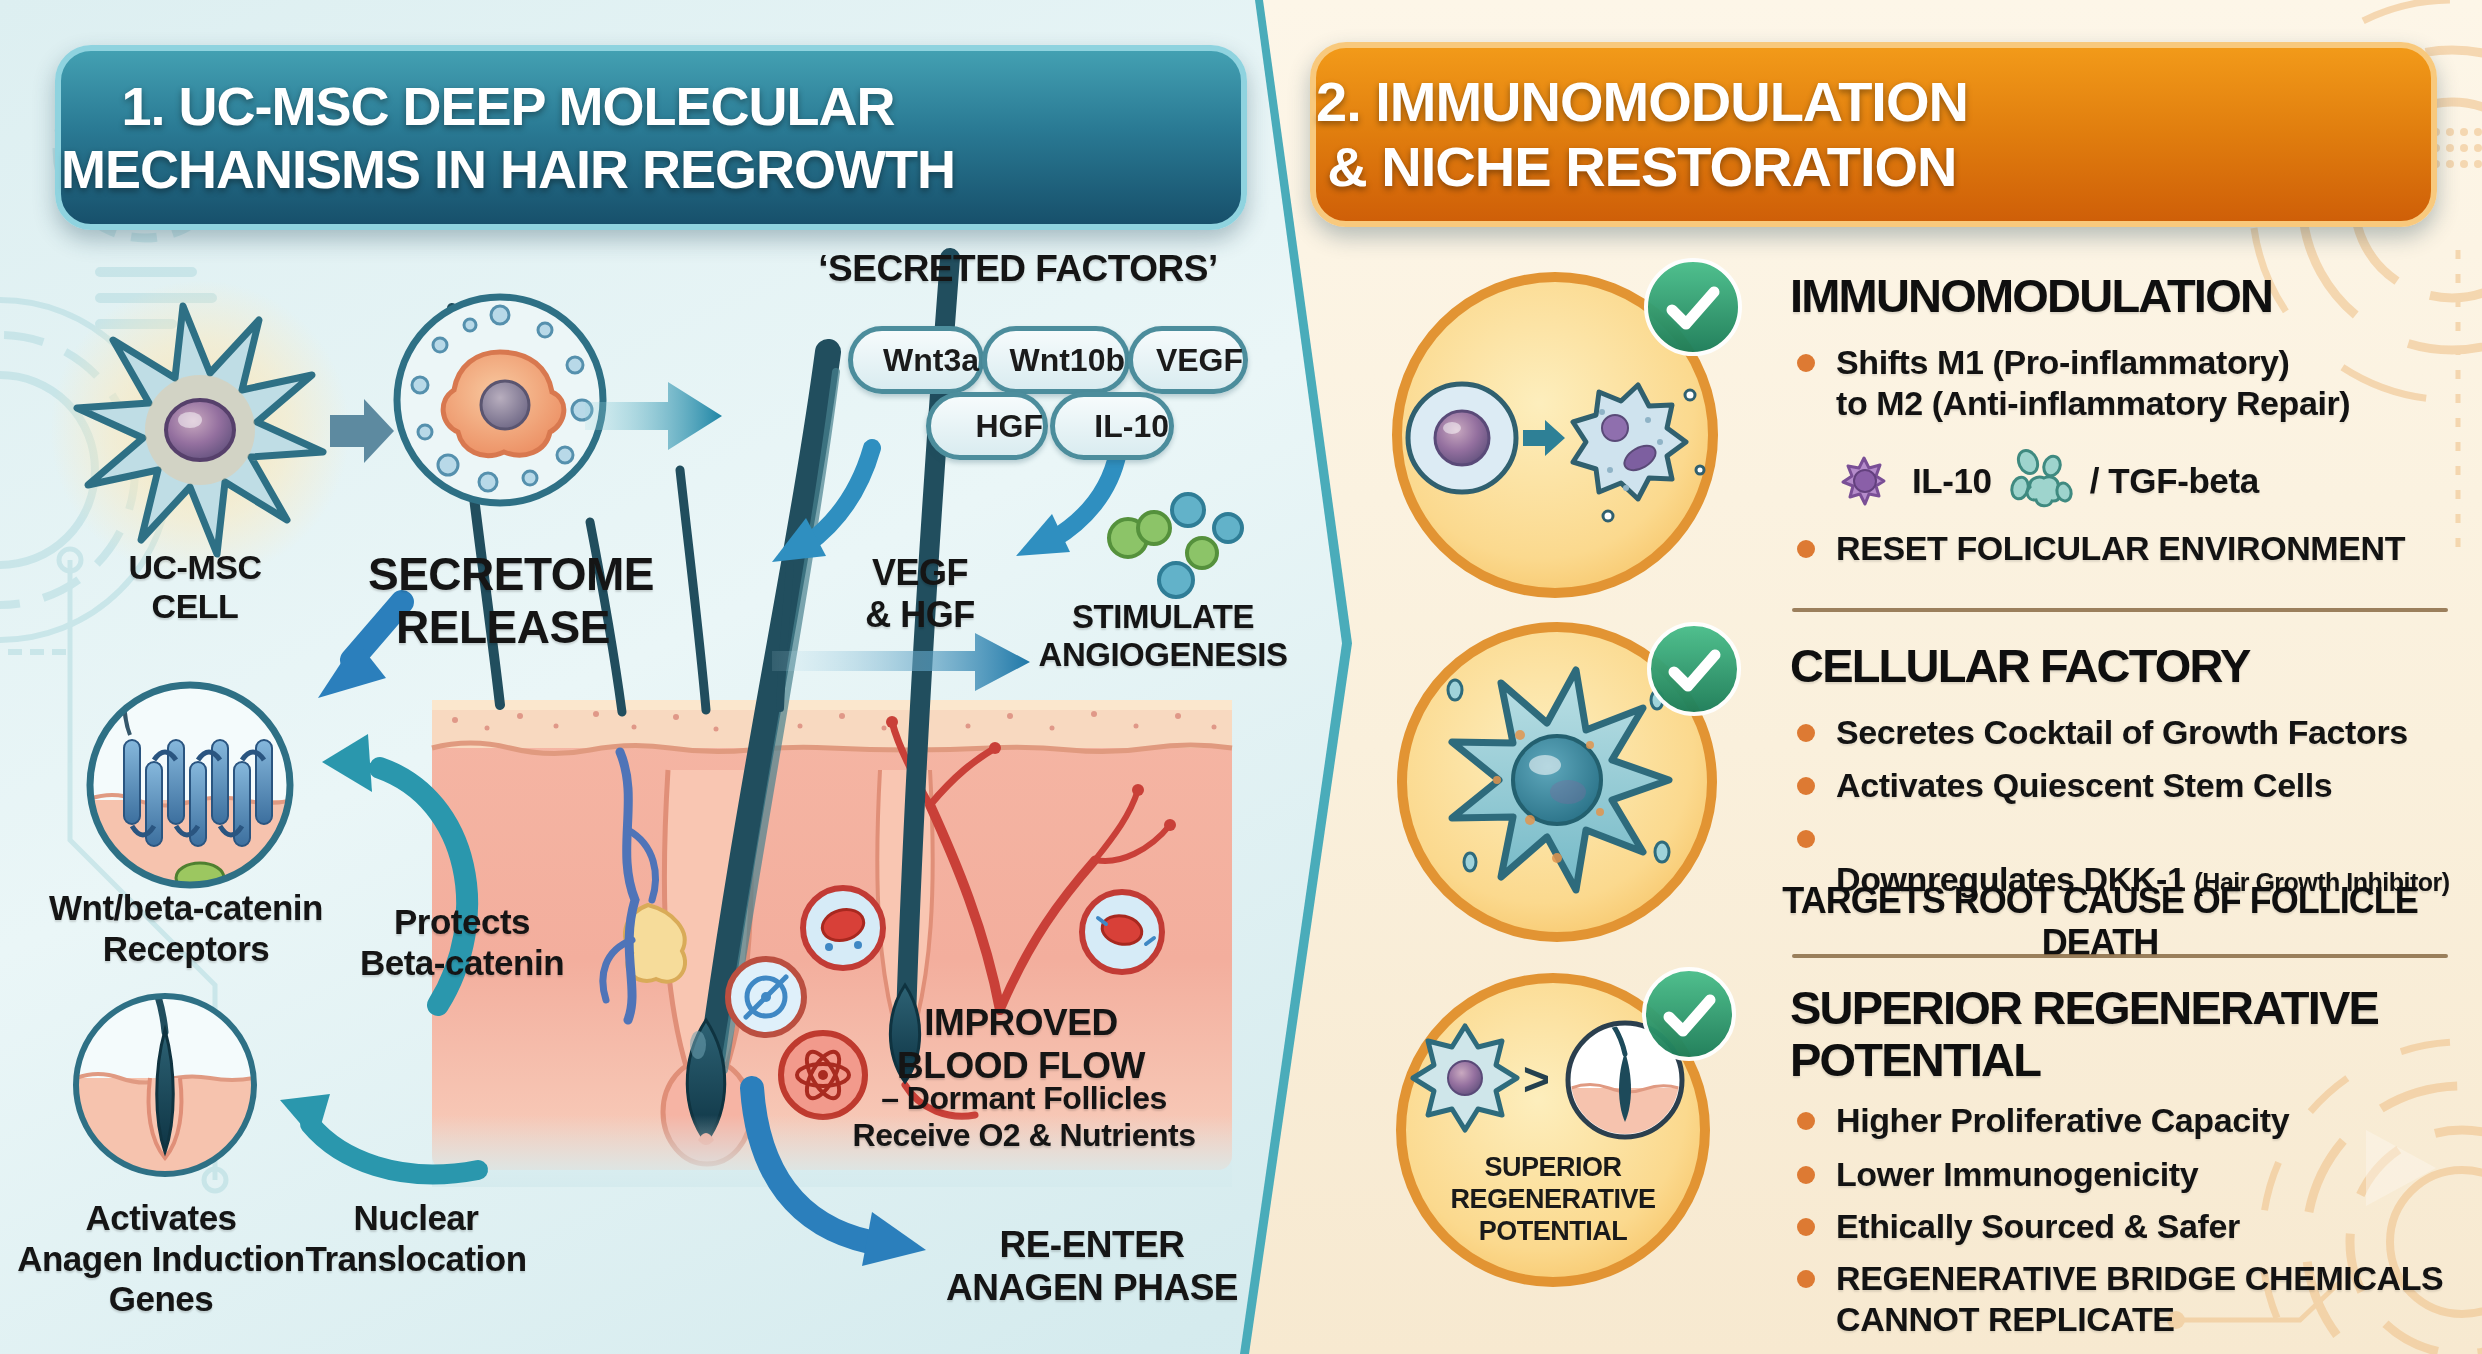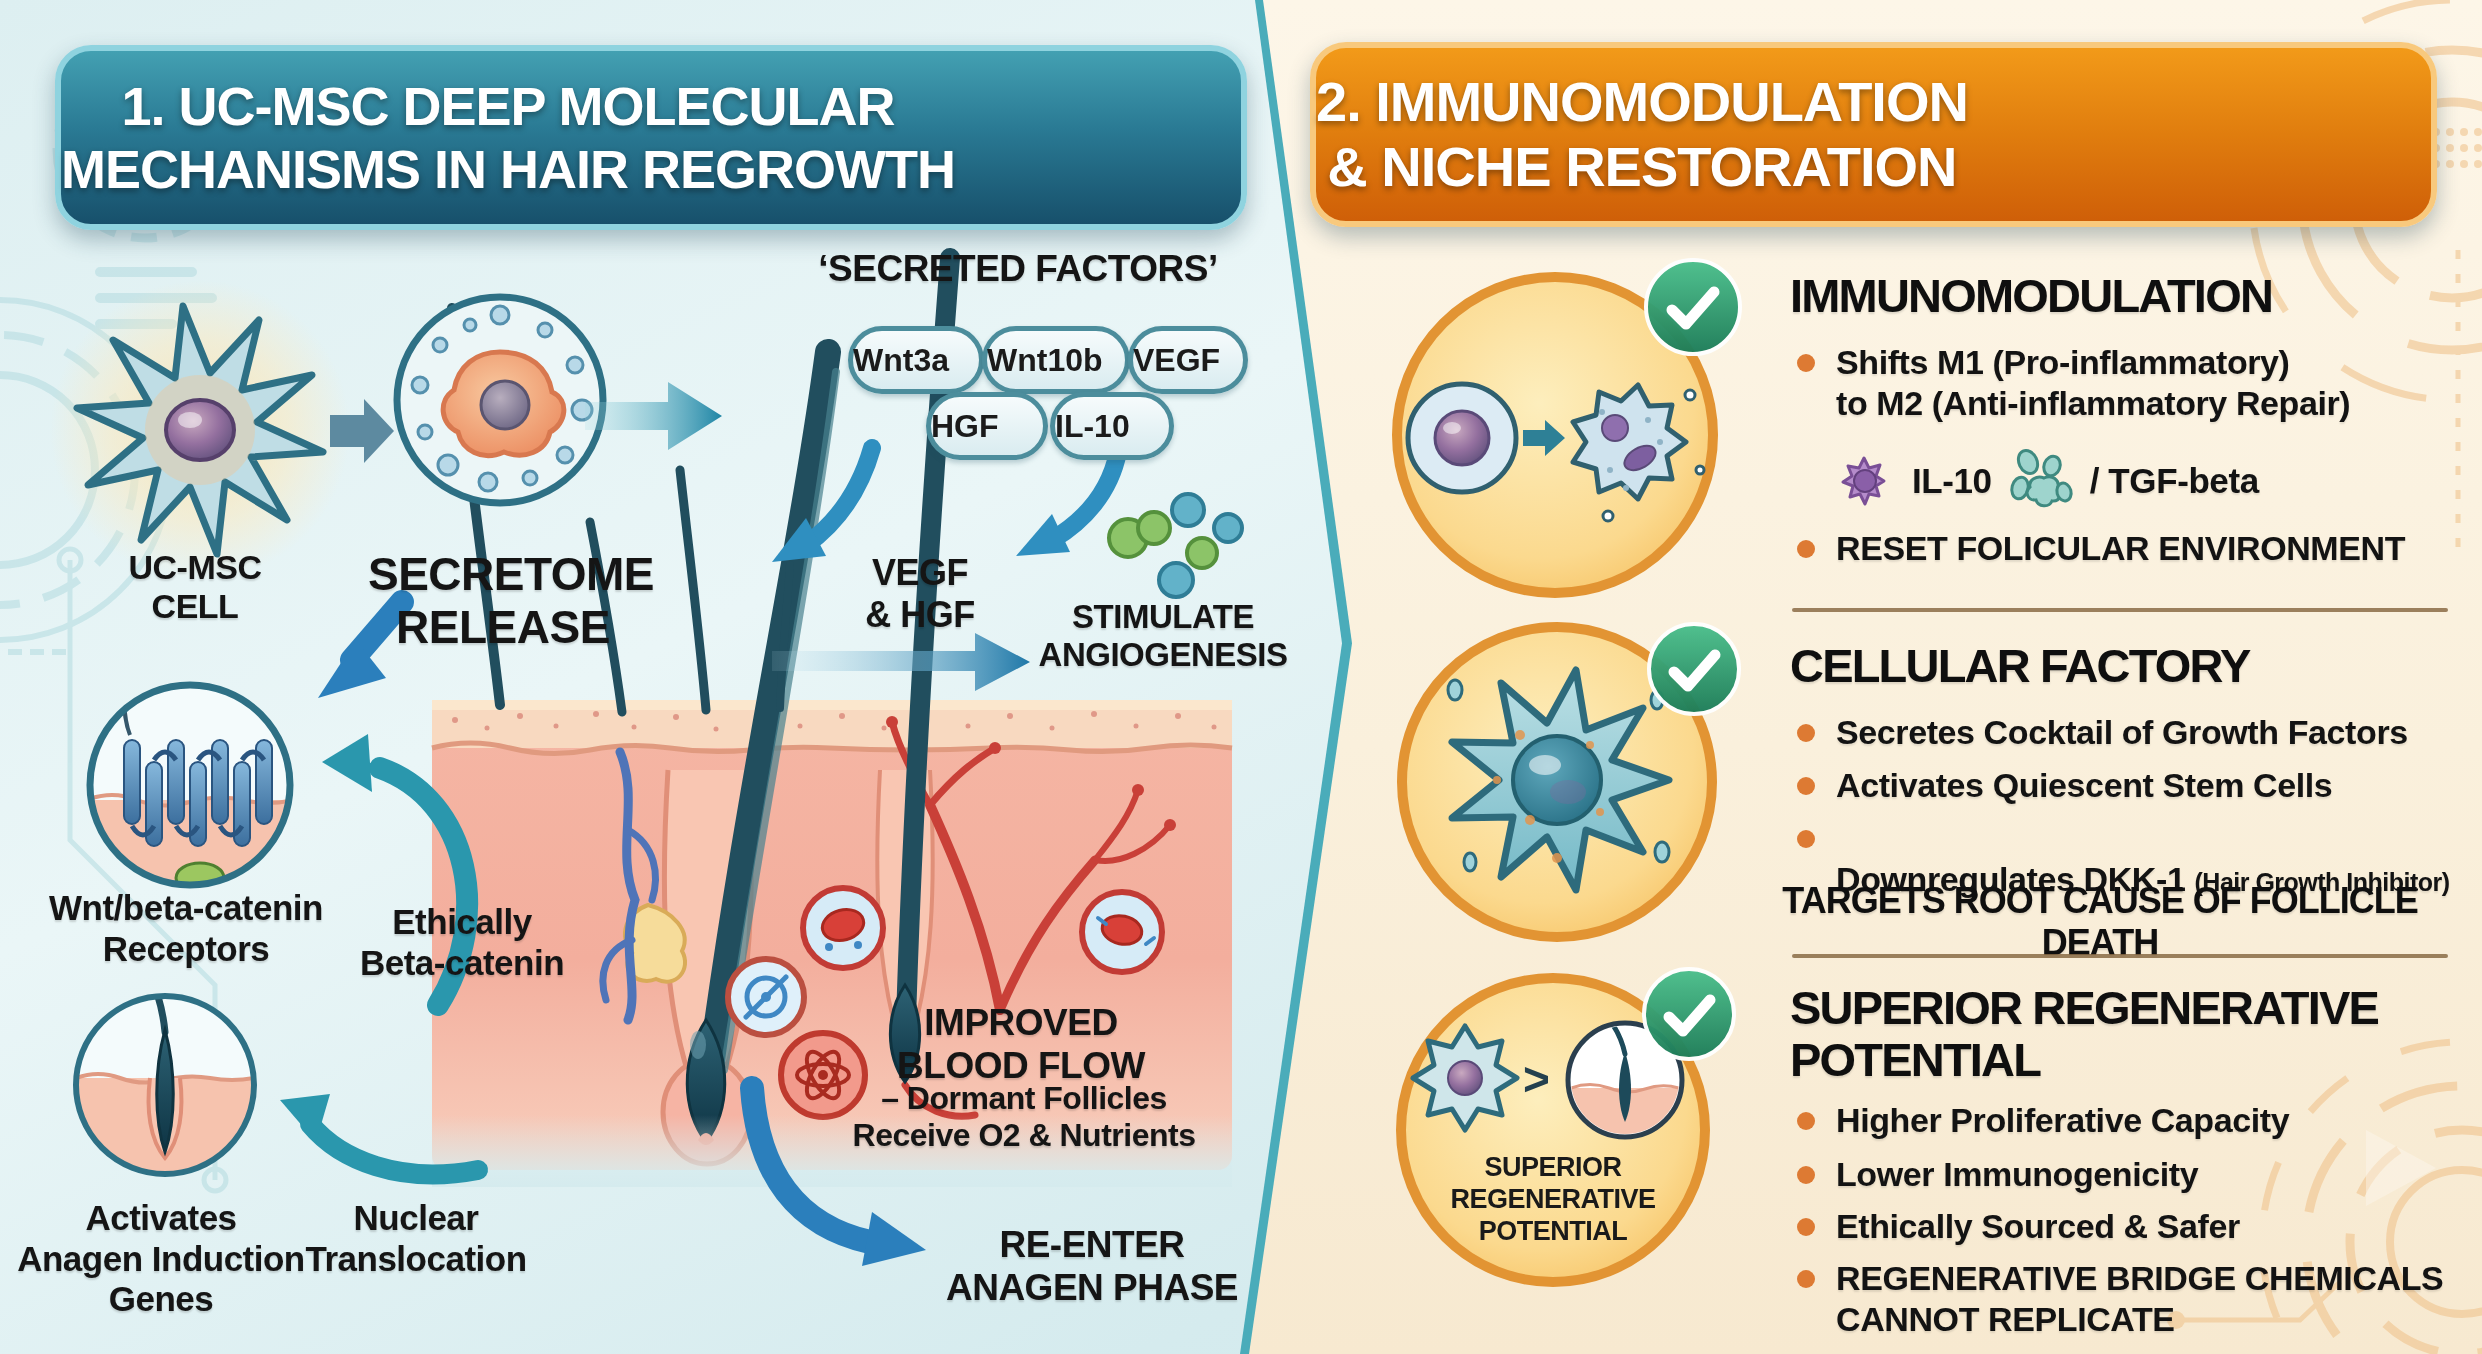--- a/index.html
+++ b/index.html
@@ -18,21 +18,21 @@
   .title-box{position:absolute;border-radius:36px;display:flex;align-items:center;justify-content:flex-start;
     text-align:center;color:#ffffff;font-weight:800;letter-spacing:-1px;
     box-shadow:0 10px 22px rgba(20,60,80,.30);}
   .title-box span{display:block;white-space:pre-line;line-height:1.16;text-shadow:0 3px 6px rgba(0,0,0,.38);}
   .tb-left{left:55px;top:45px;width:1180px;height:173px;font-size:54px;
     background:linear-gradient(180deg,#43a0b2 0%,#2a7a94 45%,#17506b 100%);border:6px solid #8fd3df;}
   .tb-right{left:1310px;top:42px;width:1115px;height:173px;font-size:56px;
     background:linear-gradient(180deg,#f29a19 0%,#e07d0e 50%,#cf5f08 100%);border:6px solid #f8c97d;}
   .label{position:absolute;font-weight:700;color:#151515;text-align:center;white-space:pre-line;
     line-height:1.16;letter-spacing:-.5px;text-shadow:0 2px 2px rgba(0,0,0,.15);}
-  .pill{position:absolute;display:flex;align-items:center;justify-content:flex-start;
+  .pill{position:absolute;display:flex;align-items:center;justify-content:flex-end;
     background:linear-gradient(180deg,#f6fbfc 0%,#d9ecf0 100%);
     border:5px solid #4c8d9c;border-radius:34px;font-weight:700;font-size:32px;color:#1b1b1b;
     box-shadow:0 3px 5px rgba(30,80,95,.25);}
   .sec-heading{position:absolute;font-weight:800;font-size:47px;letter-spacing:-1.8px;color:#0f0f0f;
     white-space:pre-line;line-height:1.1;text-shadow:0 2px 2px rgba(0,0,0,.12);}
   .bullet{position:absolute;padding-left:42px;font-weight:700;font-size:34px;color:#131313;
     line-height:1.22;white-space:pre-line;letter-spacing:-.4px;text-shadow:0 2px 2px rgba(0,0,0,.10);}
   .bullet::before{content:"";position:absolute;left:3px;top:12px;width:18px;height:18px;border-radius:50%;
     background:#dd7a33;}
   .small-note{font-size:25px;letter-spacing:-.5px;}
@@ -482,21 +482,21 @@
   <div class="pill" style="left:1050px;top:392px;width:114px;height:58px;">
       <span>IL-10</span>
     </div>
 
   <div class="label" style="left:840px;top:552px;width:160px;font-size:36px;">VEGF
 &amp; HGF</div>
   <div class="label" style="left:1018px;top:598px;width:290px;font-size:33px;">STIMULATE
 ANGIOGENESIS</div>
   <div class="label" style="left:18px;top:888px;width:336px;font-size:35px;">Wnt/beta-catenin
 Receptors</div>
-  <div class="label" style="left:344px;top:902px;width:236px;font-size:35px;">Ethically
+  <div class="label" style="left:344px;top:902px;width:236px;font-size:35px;">Protects
 Beta-catenin</div>
   <div class="label" style="left:8px;top:1198px;width:306px;font-size:35px;">Activates
 Anagen Induction
 Genes</div>
   <div class="label" style="left:288px;top:1198px;width:256px;font-size:35px;">Nuclear
 Translocation</div>
   <div class="label" style="left:845px;top:1002px;width:352px;font-size:37px;">IMPROVED
 BLOOD FLOW</div>
   <div class="label" style="left:766px;top:1080px;width:516px;font-size:32px;">–  Dormant Follicles
 Receive O2 &amp; Nutrients</div>

